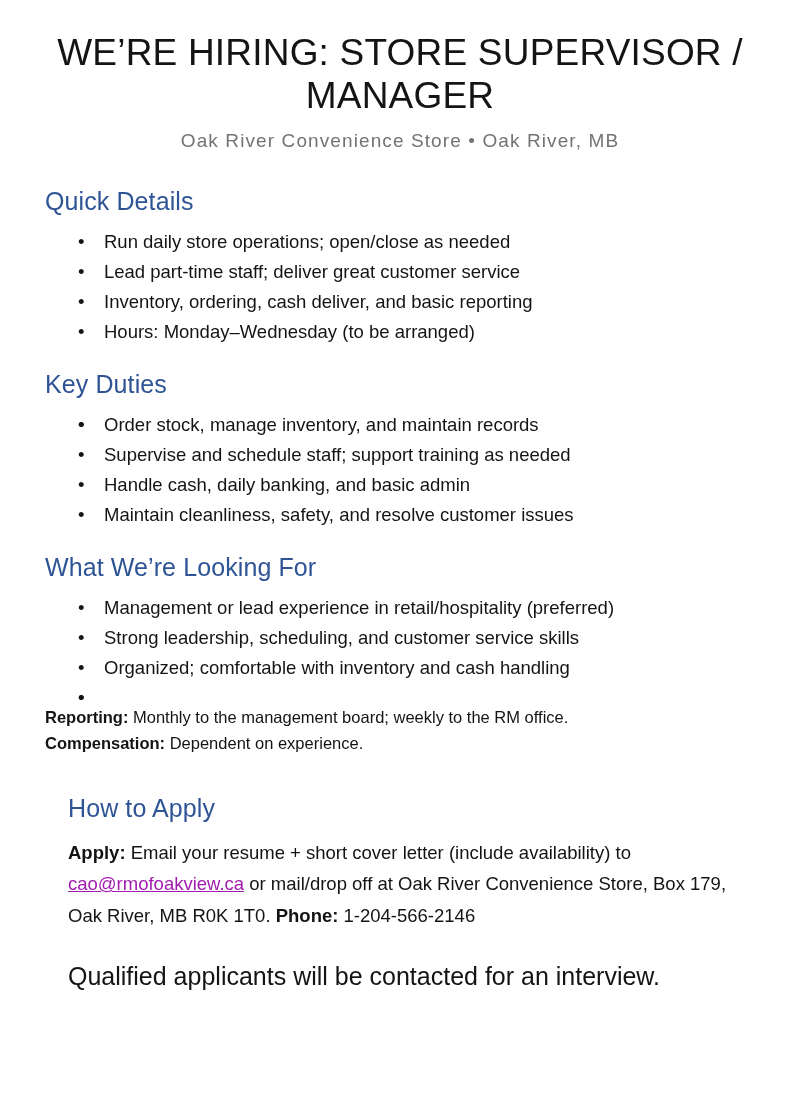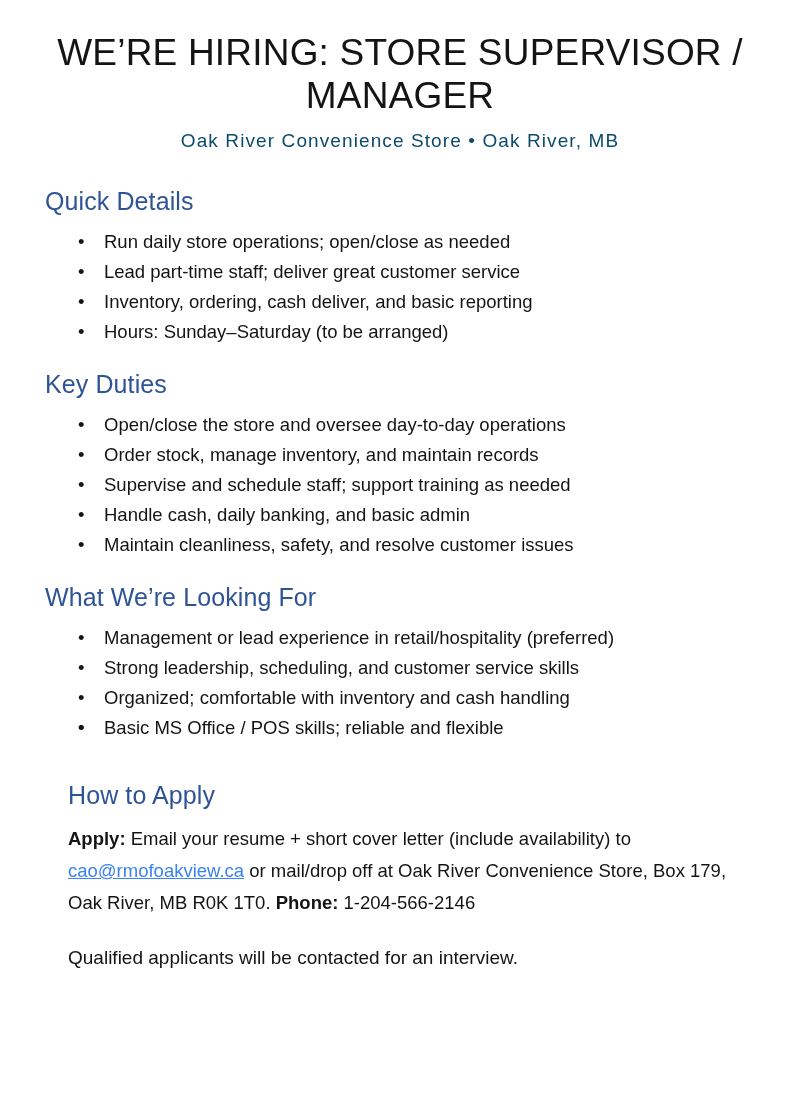--- a/index.html
+++ b/index.html
@@ -30,21 +30,21 @@
     line-height: 1.16;
     text-align: center;
     color: #141414;
     letter-spacing: 0.2px;
   }
   .subtitle {
     margin: 12px 45px 0 45px;
     font-size: 19px;
     font-weight: 400;
     text-align: center;
-    color: #0c4a6e;
+    color: #737373;
     letter-spacing: 1.1px;
   }
   .content {
     padding: 0 45px 0 45px;
   }
   .section {
     margin-top: 22px;
   }
   .section.first {
     margin-top: 34px;
@@ -95,72 +95,80 @@
   .apply-para {
     margin-top: 12px;
     font-size: 18.5px;
     line-height: 1.72;
     color: #141414;
   }
   .apply-para .lbl {
     font-weight: bold;
   }
   a.email-link {
-    color: #3b82f6;
+    color: #a21caf;
     text-decoration: underline;
   }
   .closing-para {
     margin-top: 24px;
-    font-size: 19px;
+    font-size: 25px;
     line-height: 1.6;
     color: #141414;
   }
 </style>
 </head>
 <body>
 
 <div class="page">
 
   <h1 class="title">WE’RE HIRING: STORE SUPERVISOR / MANAGER</h1>
   <div class="subtitle">Oak River Convenience Store • Oak River, MB</div>
 
   <div class="content">
 
     <div class="section first">
       <h2 class="section-heading">Quick Details</h2>
       <ul class="bullets">
         <li><span class="bullet-dot">•</span><span>Run daily store operations; open/close as needed</span></li>
         <li><span class="bullet-dot">•</span><span>Lead part-time staff; deliver great customer service</span></li>
         <li><span class="bullet-dot">•</span><span>Inventory, ordering, cash deliver, and basic reporting</span></li>
-        <li><span class="bullet-dot">•</span><span>Hours: Sunday–Saturday (to be arranged)</span></li>
+        <li><span class="bullet-dot">•</span><span>Hours: Monday–Wednesday (to be arranged)</span></li>
       </ul>
     </div>
 
     <div class="section">
       <h2 class="section-heading">Key Duties</h2>
       <ul class="bullets">
-        <li><span class="bullet-dot">•</span><span>Open/close the store and oversee day-to-day operations</span></li>
+        <li><span class="bullet-dot">•</span></li>
         <li><span class="bullet-dot">•</span><span>Order stock, manage inventory, and maintain records</span></li>
         <li><span class="bullet-dot">•</span><span>Supervise and schedule staff; support training as needed</span></li>
         <li><span class="bullet-dot">•</span><span>Handle cash, daily banking, and basic admin</span></li>
         <li><span class="bullet-dot">•</span><span>Maintain cleanliness, safety, and resolve customer issues</span></li>
       </ul>
     </div>
 
     <div class="section">
       <h2 class="section-heading">What We’re Looking For</h2>
       <ul class="bullets">
         <li><span class="bullet-dot">•</span><span>Management or lead experience in retail/hospitality (preferred)</span></li>
         <li><span class="bullet-dot">•</span><span>Strong leadership, scheduling, and customer service skills</span></li>
         <li><span class="bullet-dot">•</span><span>Organized; comfortable with inventory and cash handling</span></li>
         <li><span class="bullet-dot">•</span></li>
-        <li><span class="bullet-dot">•</span><span>Basic MS Office / POS skills; reliable and flexible</span></li>
+        <li><span class="bullet-dot">•</span></li>
       </ul>
     </div>
 
+    <div class="meta-block">
+      <div class="meta-line">
+        <span class="lbl">Reporting:</span><span> Monthly to the management board; weekly to the RM office.</span>
+      </div>
+      <div class="meta-line">
+        <span class="lbl">Compensation:</span><span> Dependent on experience.</span>
+      </div>
+    </div>
 
     <div class="apply-section">
       <h2 class="section-heading">How to Apply</h2>
       <div class="apply-para">
         <span class="lbl">Apply:</span><span> Email your resume + short cover letter (include availability) to </span><a class="email-link" href="#">cao@rmofoakview.ca</a><span> or mail/drop off at Oak River Convenience Store, Box 179, Oak River, MB R0K 1T0. </span><span class="lbl">Phone:</span><span> 1-204-566-2146</span>
       </div>
       <div class="closing-para">Qualified applicants will be contacted for an interview.</div>
     </div>
 
   </div>

